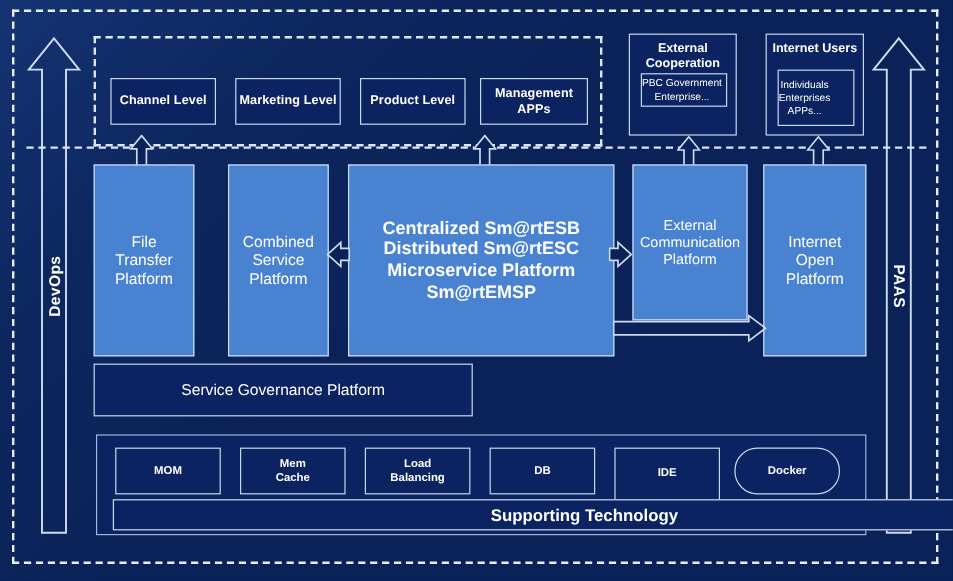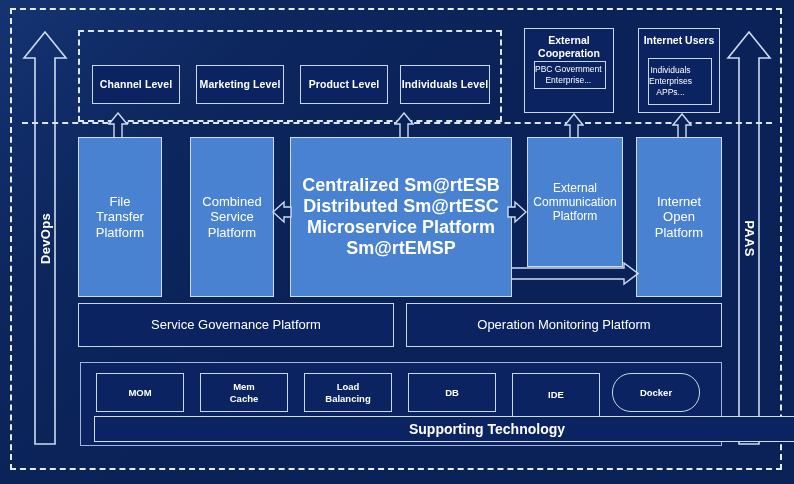--- a/index.html
+++ b/index.html
@@ -101,21 +101,21 @@
     font-size: 8.5px;
     line-height: 1.32;
   }
 
   
   .platform-box {
     font-size: 13px;
     font-weight: normal;
   }
   .platform-box.center {
-    font-size: 18px;
+    font-size: 15px;
     font-weight: bold;
   }
   .platform-box.small {
     font-size: 12px;
   }
 
   
   .gov-box {
     font-size: 13px;
   }
@@ -196,21 +196,21 @@
   <div class="darkbox level-box" style="left:92px; top:65px; width:88px; height:39px;">
     <span>Channel Level</span>
   </div>
   <div class="darkbox level-box" style="left:196px; top:65px; width:88px; height:39px;">
     <span>Marketing Level</span>
   </div>
   <div class="darkbox level-box" style="left:300px; top:65px; width:88px; height:39px;">
     <span>Product Level</span>
   </div>
   <div class="darkbox level-box" style="left:400px; top:65px; width:90px; height:39px;">
-    <span>Individuals Level</span>
+    <span>Management APPs</span>
   </div>
 
   <div class="group-outer" style="left:524px; top:28px; width:90px; height:85px;">
     <div class="group-title" style="top: 5px; white-space: pre-line;">External
 Cooperation</div>
     <div class="group-inner" style="left:9px; top:32px; width:72px; height:28px;">
       <span style="white-space: pre-line;">PBC Government
 Enterprise...</span>
     </div>
   </div>
@@ -292,23 +292,20 @@
 
   <div class="h-arrow" style="left:511px; top:262px;">
     <svg width="128" height="24" viewBox="0 0 128 24">
       <polygon points="0,6 113,6 113,1 127,11.5 113,22 113,17 0,17" fill="none" stroke="#cddcf2" stroke-width="1.4"></polygon>
     </svg>
   </div>
 
   <div class="darkbox gov-box" style="left:78px; top:303px; width:316px; height:44px;justify-content:center;">
     <span>Service Governance Platform</span>
   </div>
-  <div class="darkbox gov-box" style="left:406px; top:303px; width:316px; height:44px;">
-    <span>Operation Monitoring Platform</span>
-  </div>
 
   <div class="tech-outer" style="left:80px; top:362px; width:642px; height:84px;"></div>
 
   <div class="darkbox tech-box" style="left:96px; top:373px; width:88px; height:39px;">
     <span>MOM</span>
   </div>
   <div class="darkbox tech-box" style="left:200px; top:373px; width:88px; height:39px;">
     <span style="white-space:pre-line; width:56px;">Mem
 Cache</span>
   </div>

